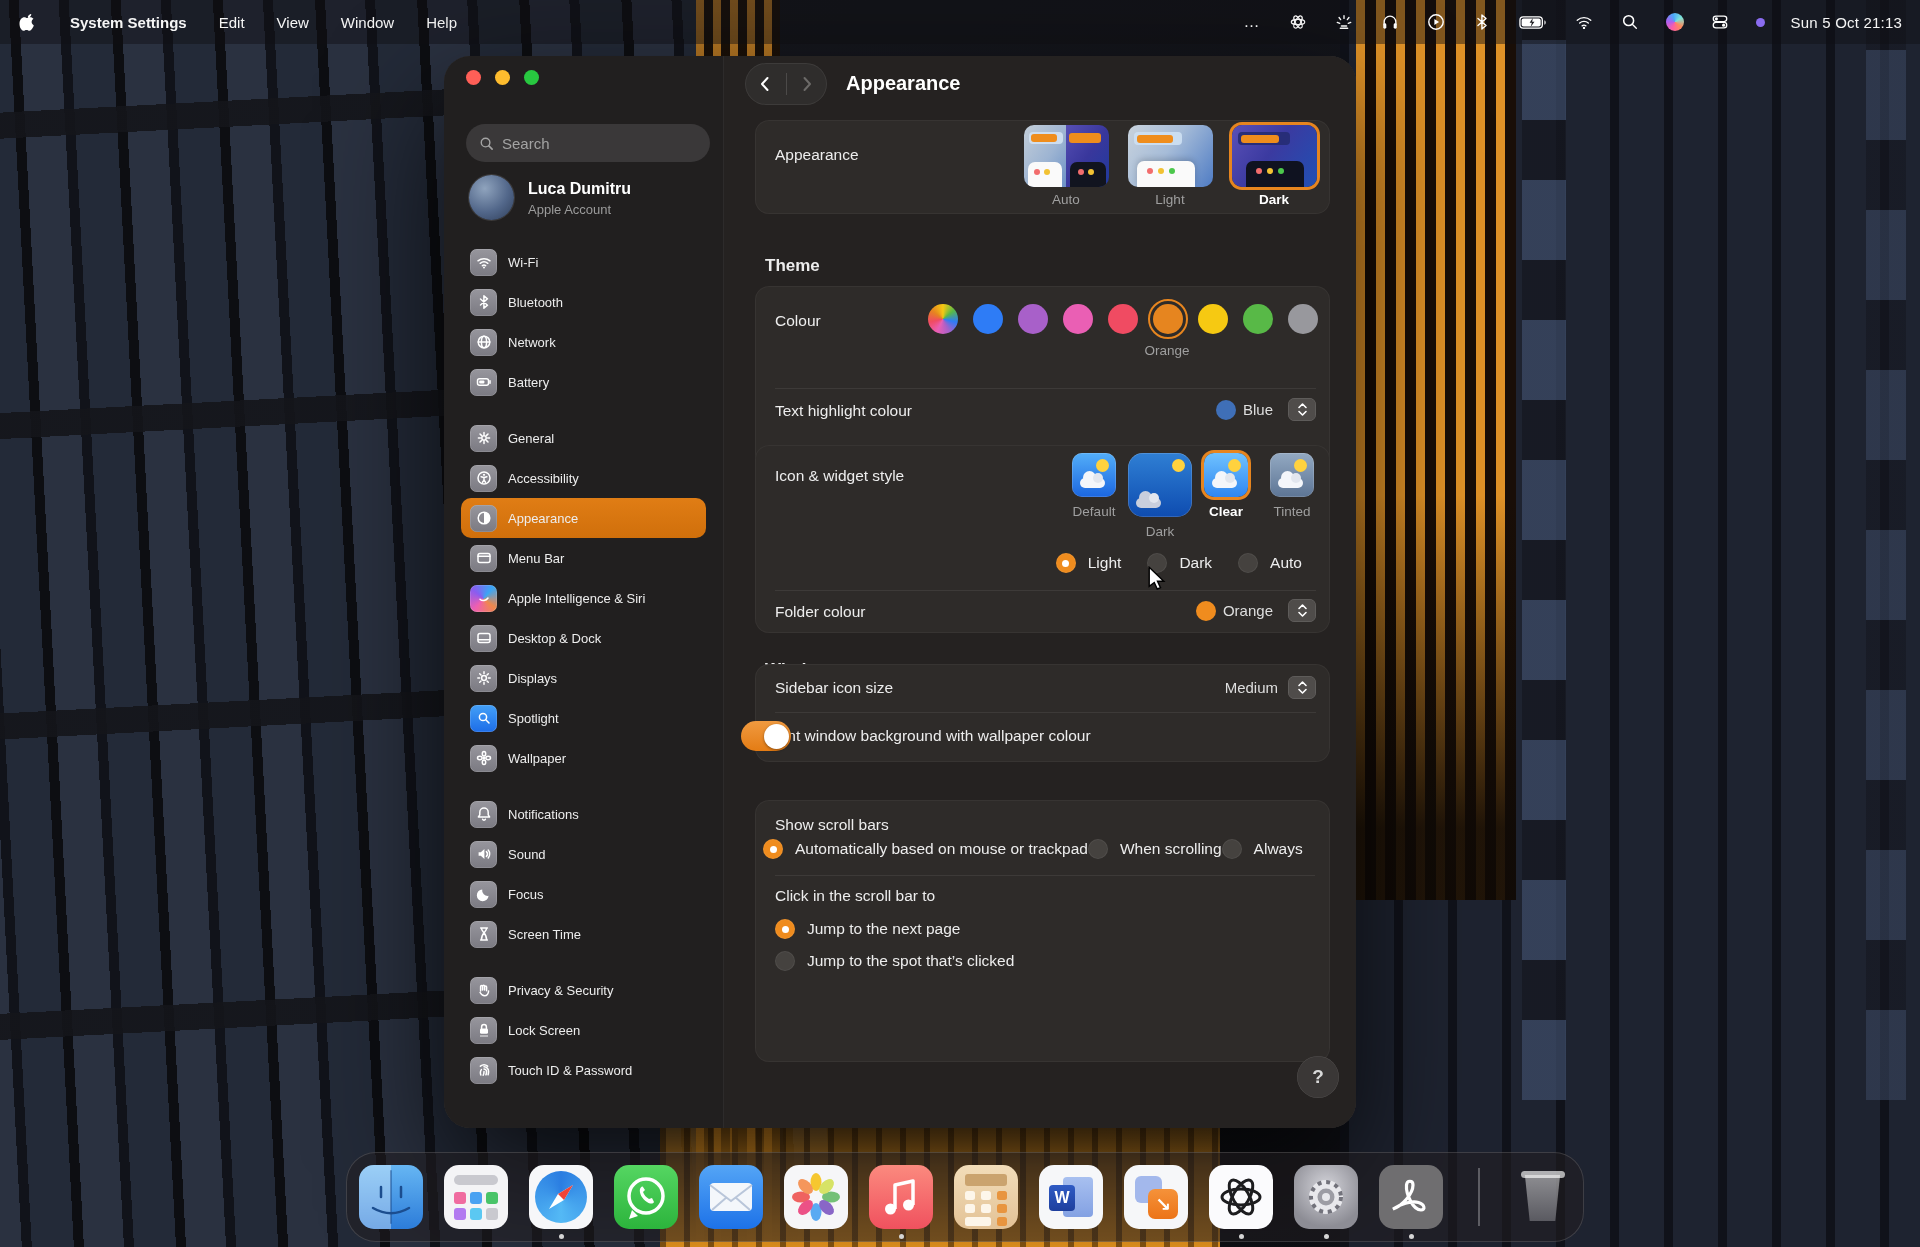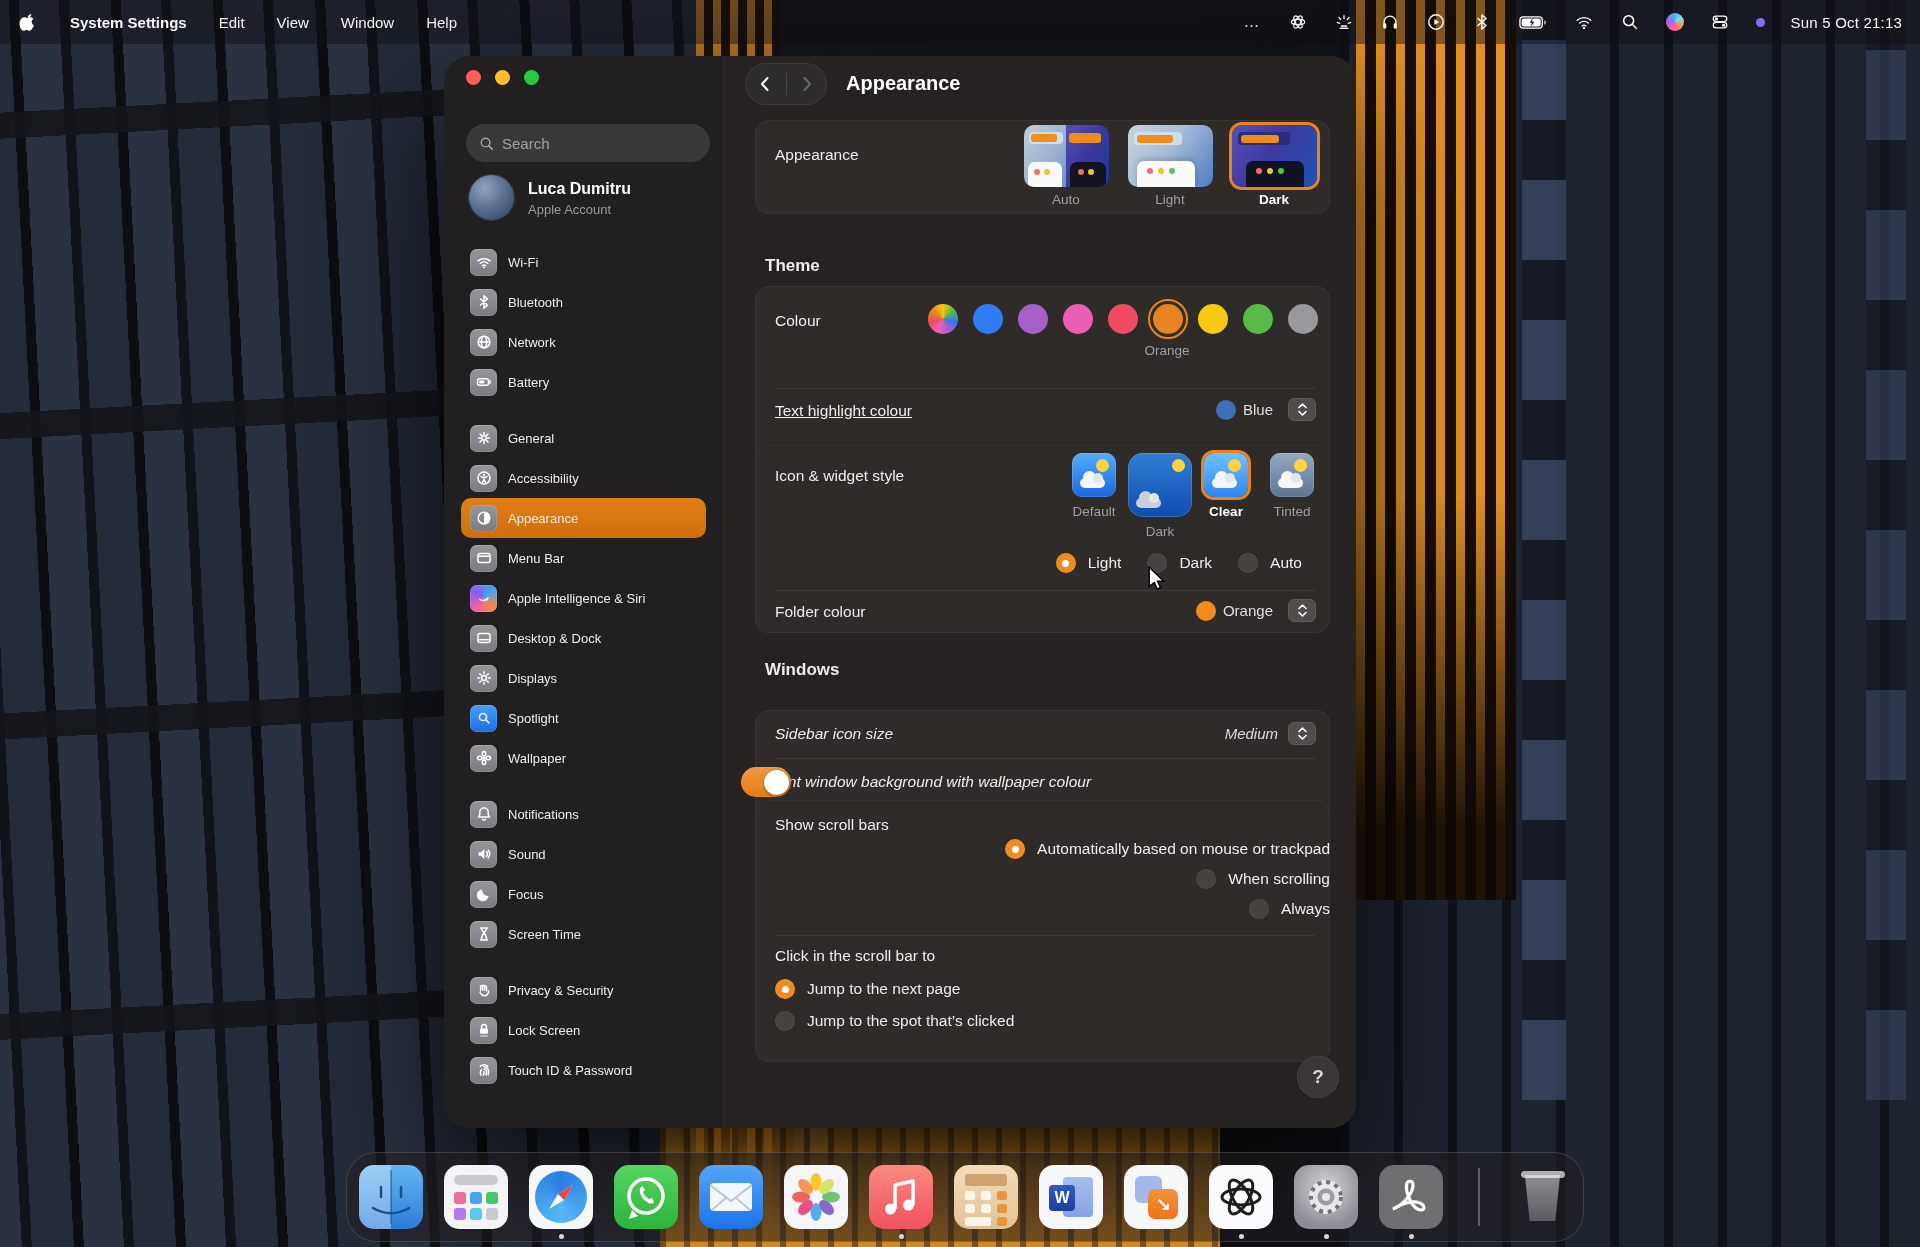--- a/index.html
+++ b/index.html
@@ -574,21 +574,21 @@
         <span class="swatch" style="background: rgb(168, 96, 201);"></span>
         <span class="swatch" style="background: rgb(234, 95, 180);"></span>
         <span class="swatch" style="background: rgb(240, 75, 98);"></span>
         <span class="swatch sel" style="background: rgb(230, 133, 31);"></span>
         <span class="swatch" style="background: rgb(246, 201, 18);"></span>
         <span class="swatch" style="background: rgb(88, 185, 71);"></span>
         <span class="swatch" style="background: rgb(152, 152, 157);"></span>
       </div>
       <div class="abs muted" style="right:132px;top:57px;width:62px;text-align:center;font-size:13.5px;">Orange</div>
       <div class="hr" style="top:102px;"></div>
-      <div class="row-label" style="top:116px;text-decoration:underline;">Text highlight colour</div>
+      <div class="row-label" style="top:116px;">Text highlight colour</div>
       <div class="abs" style="right:14px;top:112px;display:flex;align-items:center;gap:7px;">
         <span class="dot20" style="background: rgb(63, 111, 183);"></span>
         <span class="val">Blue</span>
         <span class="stepper" style="margin-left:8px;">
           <svg viewBox="0 0 11 15">
               <path d="M2 5.5L5.5 2 9 5.5M2 9.5L5.5 13 9 9.5" fill="none" stroke="#fff" stroke-width="1.6" stroke-linecap="round" stroke-linejoin="round"></path>
             </svg>
         </span>
       </div>
     </div>
@@ -646,38 +646,38 @@
         <span class="val">Orange</span>
         <span class="stepper" style="margin-left:8px;">
           <svg viewBox="0 0 11 15">
               <path d="M2 5.5L5.5 2 9 5.5M2 9.5L5.5 13 9 9.5" fill="none" stroke="#fff" stroke-width="1.6" stroke-linecap="round" stroke-linejoin="round"></path>
             </svg>
         </span>
       </div>
     </div>
 
     <div class="sect-hdr" style="top:604px;">Windows</div>
-    <div class="card" style="top:654px;height:112px;font-style:italic;">
+    <div class="card" style="top:608px;height:98px;">
       <div class="row-label" style="top:15px;">Sidebar icon size</div>
       <div class="abs" style="right:14px;top:12px;display:flex;align-items:center;gap:10px;">
         <span class="val">Medium</span>
         <span class="stepper">
           <svg viewBox="0 0 11 15">
               <path d="M2 5.5L5.5 2 9 5.5M2 9.5L5.5 13 9 9.5" fill="none" stroke="#fff" stroke-width="1.6" stroke-linecap="round" stroke-linejoin="round"></path>
             </svg>
         </span>
       </div>
       <div class="hr" style="top:48px;"></div>
       <div class="row-label" style="top:63px;">Tint window background with wallpaper colour</div>
       <div class="abs toggle" style="right:14px;top:57px;"></div>
     </div>
 
     <div class="card" style="top:744px;height:262px;padding:16px 0 0 0;">
       <div class="row-label" style="top:14px;position:relative;left:20px;top:0;">Show scroll bars</div>
-      <div style="padding-left:24px;display:flex;flex-direction:column;align-items:flex-end;">
+      <div style="padding-left:8px;display:flex;flex-direction:row;align-items:flex-end;">
         <span class="opt">
             <span class="radio on"></span>
             <span class="lab">Automatically based on mouse or trackpad</span>
           </span>
         <span class="opt">
             <span class="radio"></span>
             <span class="lab">When scrolling</span>
           </span>
         <span class="opt">
             <span class="radio"></span>

